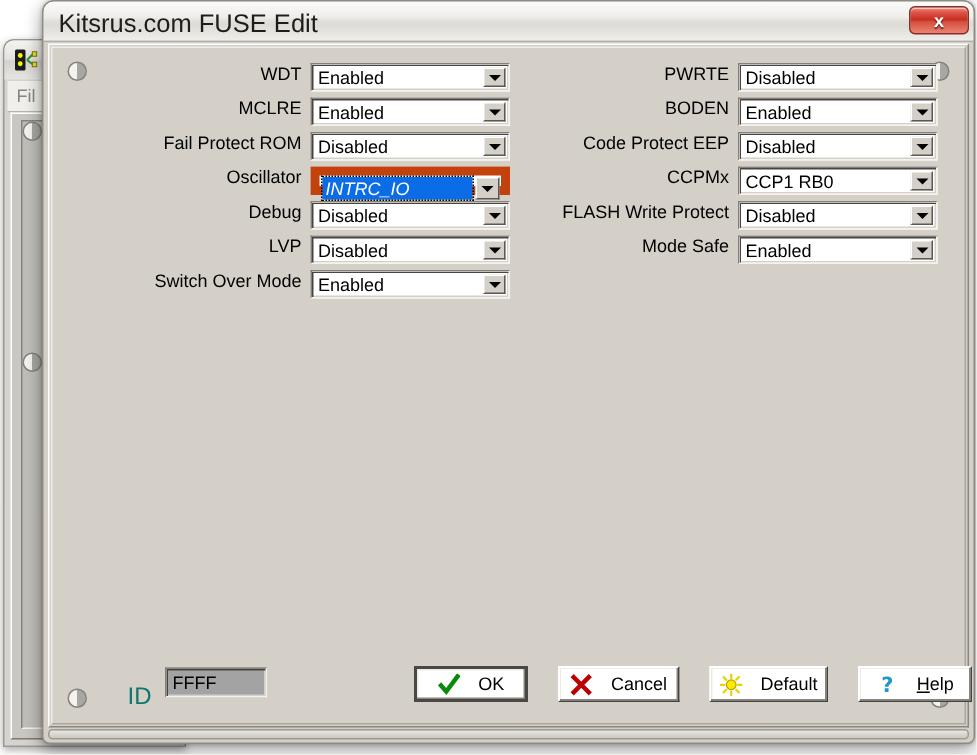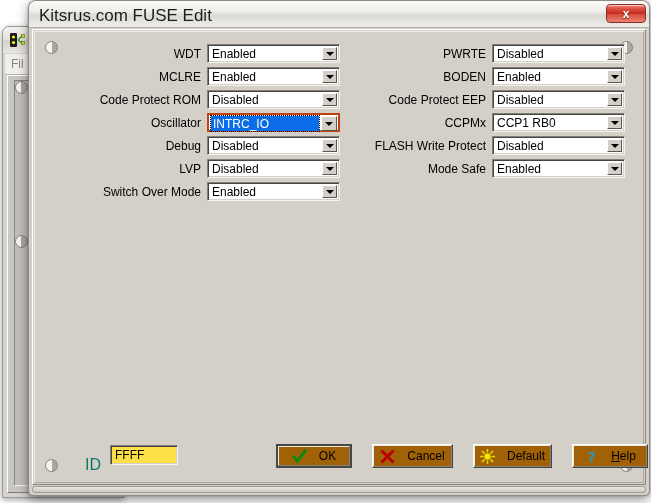--- a/index.html
+++ b/index.html
@@ -169,21 +169,20 @@
   
   .col { position: absolute; top: 10px; }
   .col-left  { left: 40px;  width: 265px; }
   .col-right { left: 325px; width: 265px; }
 
   .row {
     position: relative;
     height: 23px;
     margin-bottom: 0px;
     display: flex;
-    align-items: center;
     justify-content: flex-end;
   }
   .row-label {
     font-size: 12px;
     color: #000000;
     text-align: right;
     padding-right: 6px;
     white-space: nowrap;
   }
   .combo {
@@ -212,22 +211,23 @@
   }
   .combo.focused .combo-text {
     left: 2px; top: 1px; right: 19px;
     background: #0a6ce6;
     color: #ffffff;
     padding-left: 2px;
     outline: 1px dotted #000;
     height: 15px;
   }
   .combo.focused {
-    border: 2px solid #c2410c;
+    border: 6px solid #c2410c;
     box-shadow: none;
+    font-style: italic;
   }
   .combo-arrow {
     position: absolute;
     right: 2px; top: 2px;
     width: 15px; height: 13px;
     background: #d4d0c8;
     border-left: 1px solid #ffffff;
     border-top: 1px solid #ffffff;
     border-right: 1px solid #5a5854;
     border-bottom: 1px solid #5a5854;
@@ -254,37 +254,37 @@
   .id-label {
     position: absolute;
     left: 50px; top: 16px;
     font-size: 16px;
     color: #0f766e;
   }
   .id-field {
     position: absolute;
     left: 75px; top: 5px;
     width: 68px; height: 20px;
-    background: #fde047;
+    background: #a3a3a3;
     border-left: 1px solid #83807a;
     border-top: 1px solid #83807a;
     border-right: 1px solid #f4f2ed;
     border-bottom: 1px solid #f4f2ed;
     box-shadow: inset 1px 1px 0 #474541, inset -1px -1px 0 #d4d0c8;
     box-sizing: border-box;
     font-size: 12px;
     color: #000;
     padding: 2px 0 0 4px;
     cursor: text;
   }
   .dlg-btn {
     position: absolute;
     top: 4px;
     height: 24px;
-    background: #a16207;
+    background: #ffffff;
     border-left: 1px solid #ffffff;
     border-top: 1px solid #ffffff;
     border-right: 1px solid #454340;
     border-bottom: 1px solid #454340;
     box-shadow: inset -1px -1px 0 #87847e, inset 1px 1px 0 #eeebe4;
     box-sizing: border-box;
     font-size: 12px;
     color: #000;
     display: flex;
     align-items: center;
@@ -352,21 +352,21 @@
             </div>
           </div>
           <div class="row">
             <span class="row-label">MCLRE</span>
             <div class="combo">
               <span class="combo-text">Enabled</span>
               <span class="combo-arrow"></span>
             </div>
           </div>
           <div class="row">
-            <span class="row-label">Code Protect ROM</span>
+            <span class="row-label">Fail Protect ROM</span>
             <div class="combo">
               <span class="combo-text">Disabled</span>
               <span class="combo-arrow"></span>
             </div>
           </div>
           <div class="row">
             <span class="row-label">Oscillator</span>
             <div class="combo focused">
               <span class="combo-text">INTRC_IO</span>
               <span class="combo-arrow"></span>

